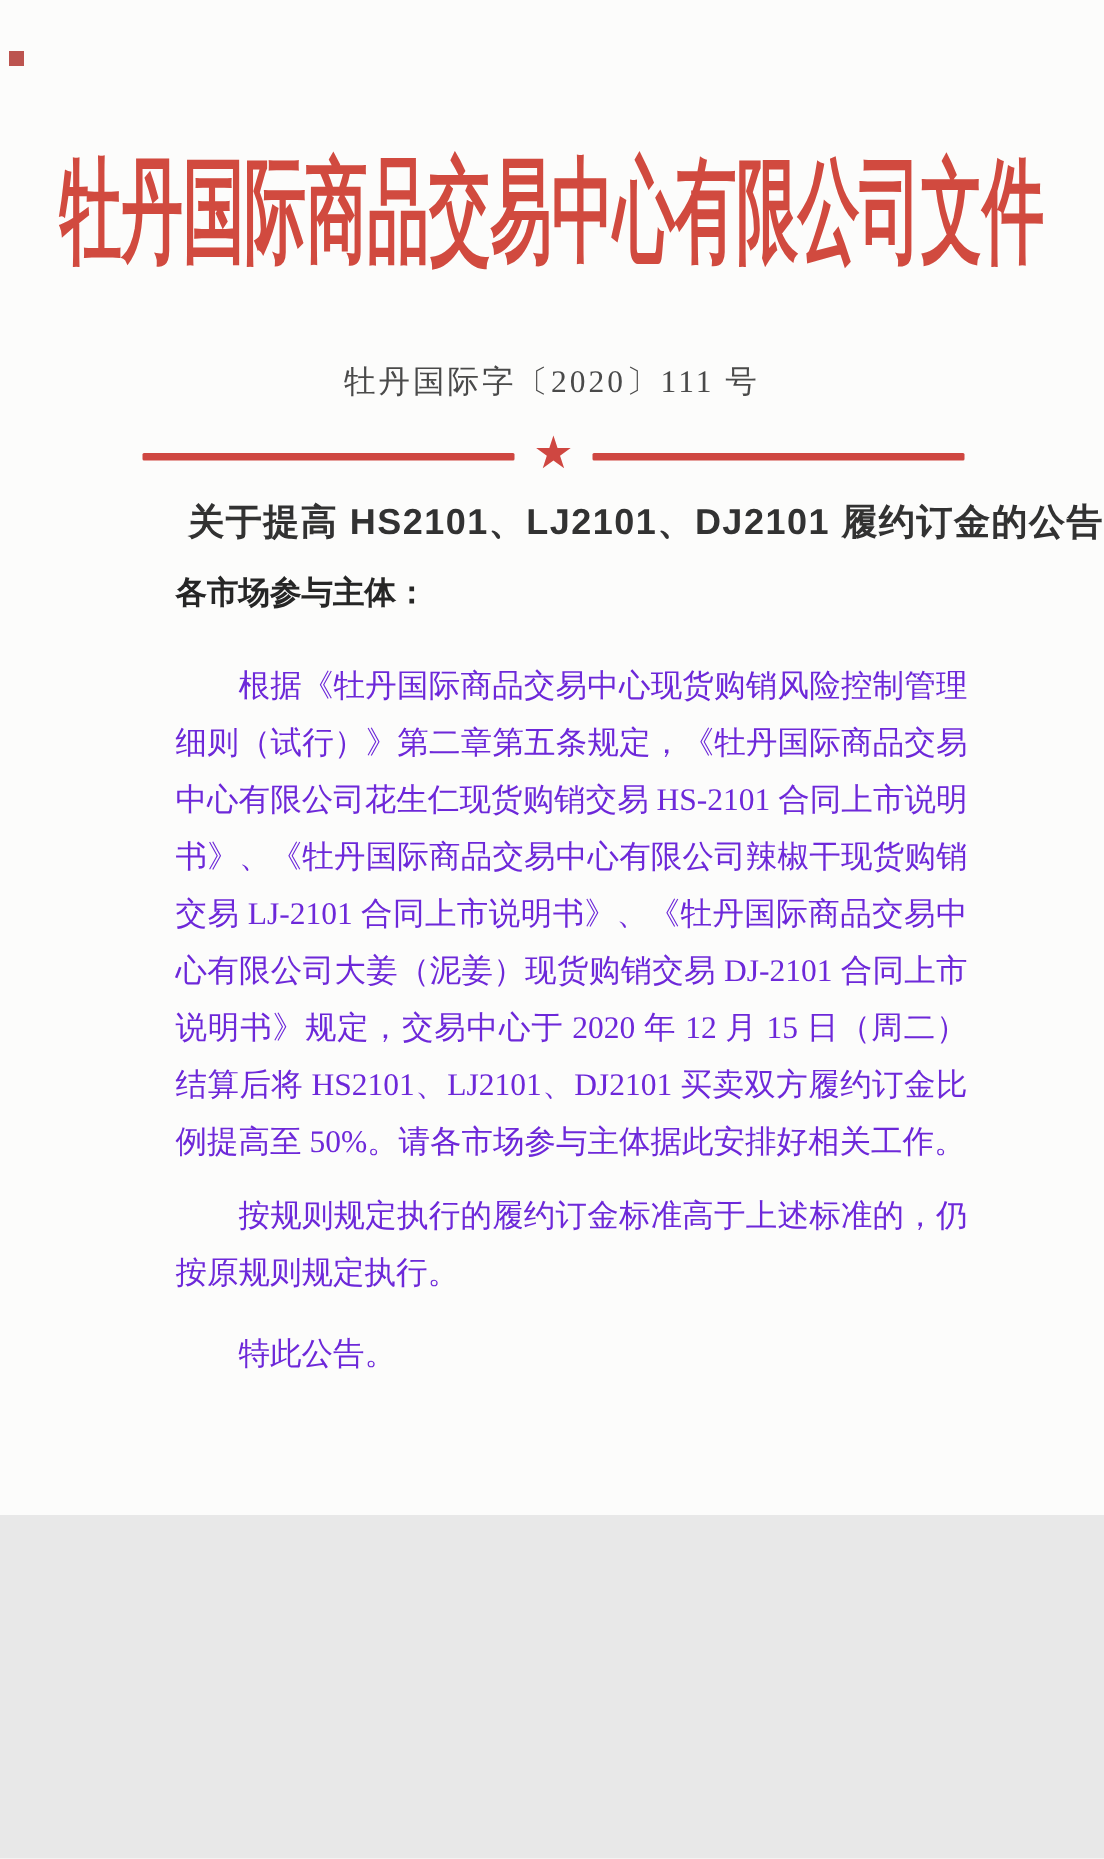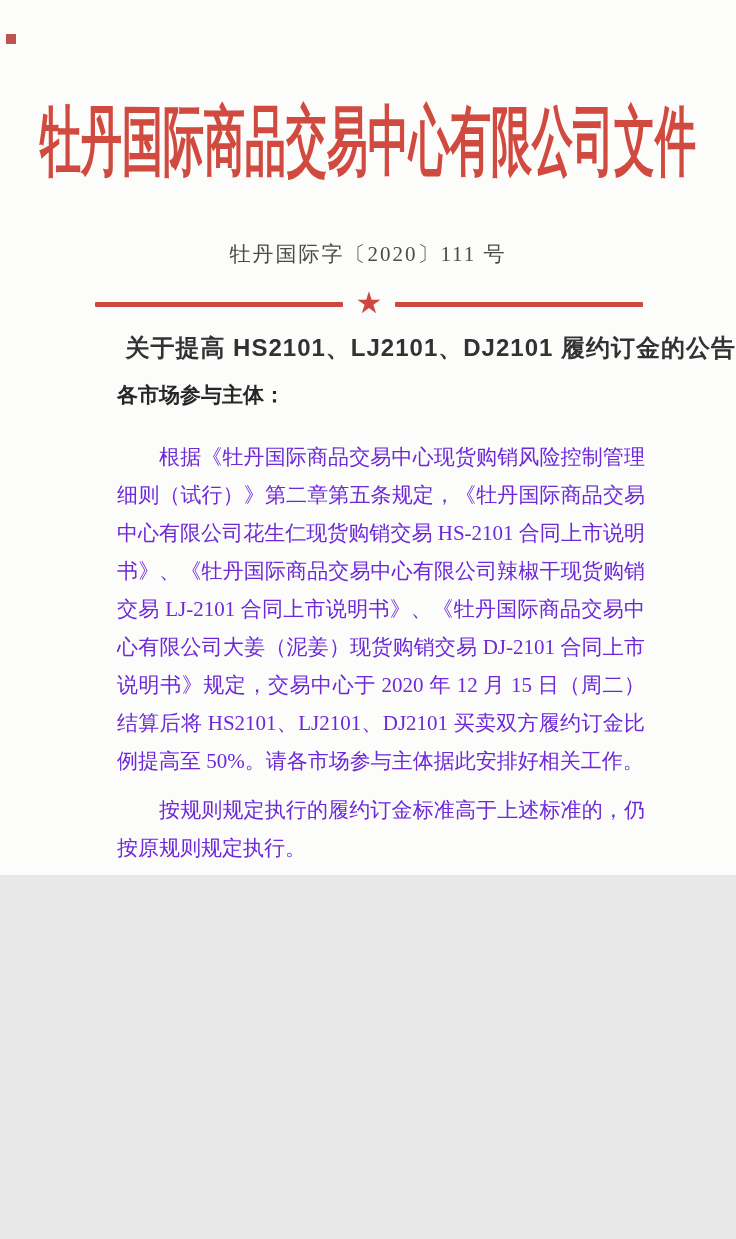--- a/index.html
+++ b/index.html
@@ -1,18 +1,18 @@
 <!DOCTYPE html>
 <html><head>
 <meta charset="utf-8">
 <style>
   html,body{margin:0;padding:0;background:#e8e8e8;}
   .page{
     position:relative;
-    width:736px;height:875px;
+    width:736px;height:1010px;
     margin:0 auto;
     background:#fcfcfb;
     overflow:hidden;
     font-family:"Liberation Serif", serif;
     color:#3d3d3d;
   }
   .scan-mark{
     position:absolute;left:6px;top:34px;width:10px;height:10px;
     background:#b5413c;opacity:.9;
   }

